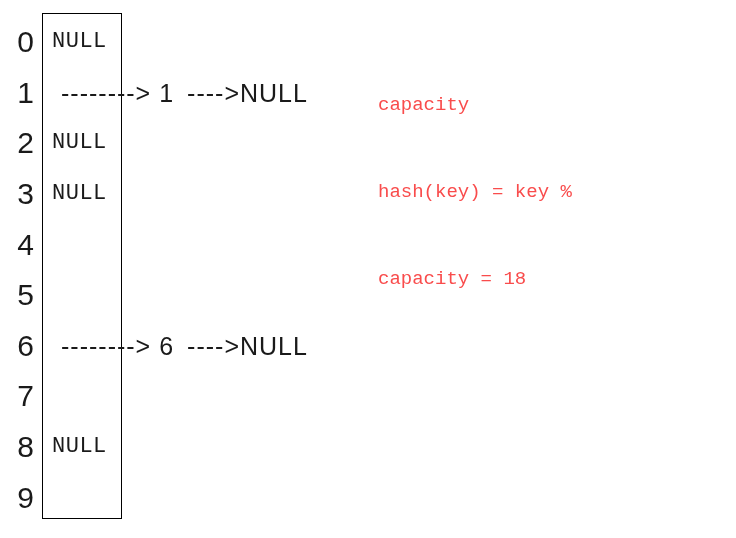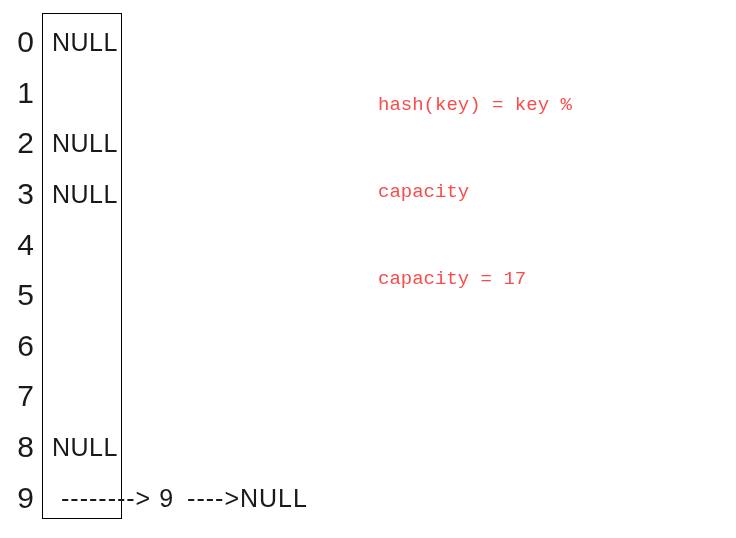--- a/index.html
+++ b/index.html
@@ -36,24 +36,25 @@
     width:34px;
     text-align:right;
     font-size:30px;
     line-height:1;
     color:var(--ink, #1a1a1a);
   }
   .bucket-null {
     position:absolute;
     left:52px; top:50%;
     transform:translateY(-50%);
-    font-size:25px;
+    font-size:22px;
     line-height:1;
     letter-spacing:0.5px;
     white-space:pre;
+    font-family:Liberation Mono, monospace;
   }
   .bucket-chain {
     position:absolute;
     left:61px; top:50%;
     transform:translateY(-50%);
     font-size:25px;
     line-height:1;
     white-space:pre;
     z-index:2;
   }
@@ -75,48 +76,49 @@
 
 <div class="canvas">
   <div class="array-box"></div>
   <div class="rows" id="rows">
       <div class="bucket-row">
         <span class="bucket-index">0</span>
         <span class="bucket-null">NULL</span>
       </div>
       <div class="bucket-row">
         <span class="bucket-index">1</span>
+        <span class="bucket-chain"><span class="chain-arrow">--------&gt;</span><span class="chain-node-value">1</span><span class="chain-tail">----&gt;NULL</span></span>
       </div>
       <div class="bucket-row">
         <span class="bucket-index">2</span>
         <span class="bucket-null">NULL</span>
       </div>
       <div class="bucket-row">
         <span class="bucket-index">3</span>
         <span class="bucket-null">NULL</span>
       </div>
       <div class="bucket-row">
         <span class="bucket-index">4</span>
       </div>
       <div class="bucket-row">
         <span class="bucket-index">5</span>
       </div>
       <div class="bucket-row">
         <span class="bucket-index">6</span>
+        <span class="bucket-chain"><span class="chain-arrow">--------&gt;</span><span class="chain-node-value">6</span><span class="chain-tail">----&gt;NULL</span></span>
       </div>
       <div class="bucket-row">
         <span class="bucket-index">7</span>
       </div>
       <div class="bucket-row">
         <span class="bucket-index">8</span>
         <span class="bucket-null">NULL</span>
       </div>
       <div class="bucket-row">
         <span class="bucket-index">9</span>
-        <span class="bucket-chain"><span class="chain-arrow">--------&gt;</span><span class="chain-node-value">9</span><span class="chain-tail">----&gt;NULL</span></span>
       </div>
     </div>
   <div class="annotation">
+    <div>capacity</div>
     <div>hash(key) = key %</div>
-    <div>capacity</div>
-    <div>capacity = 17</div>
+    <div>capacity = 18</div>
   </div>
 </div>
 
 </body></html>

